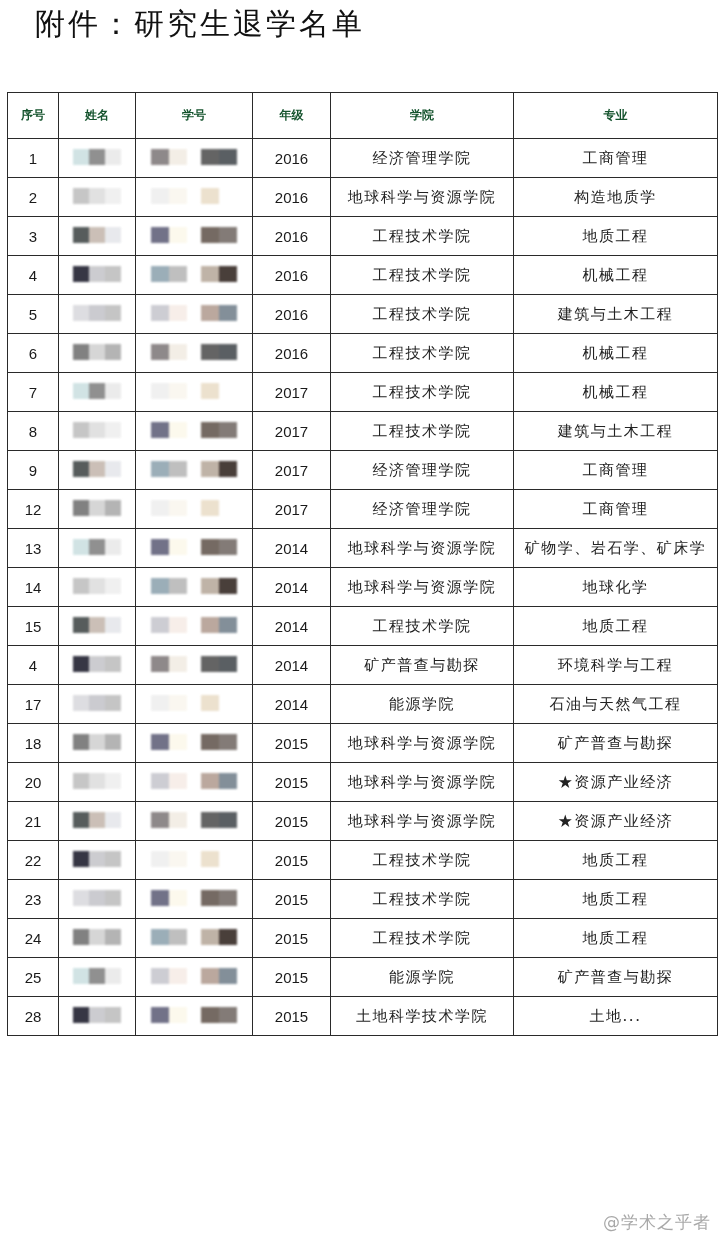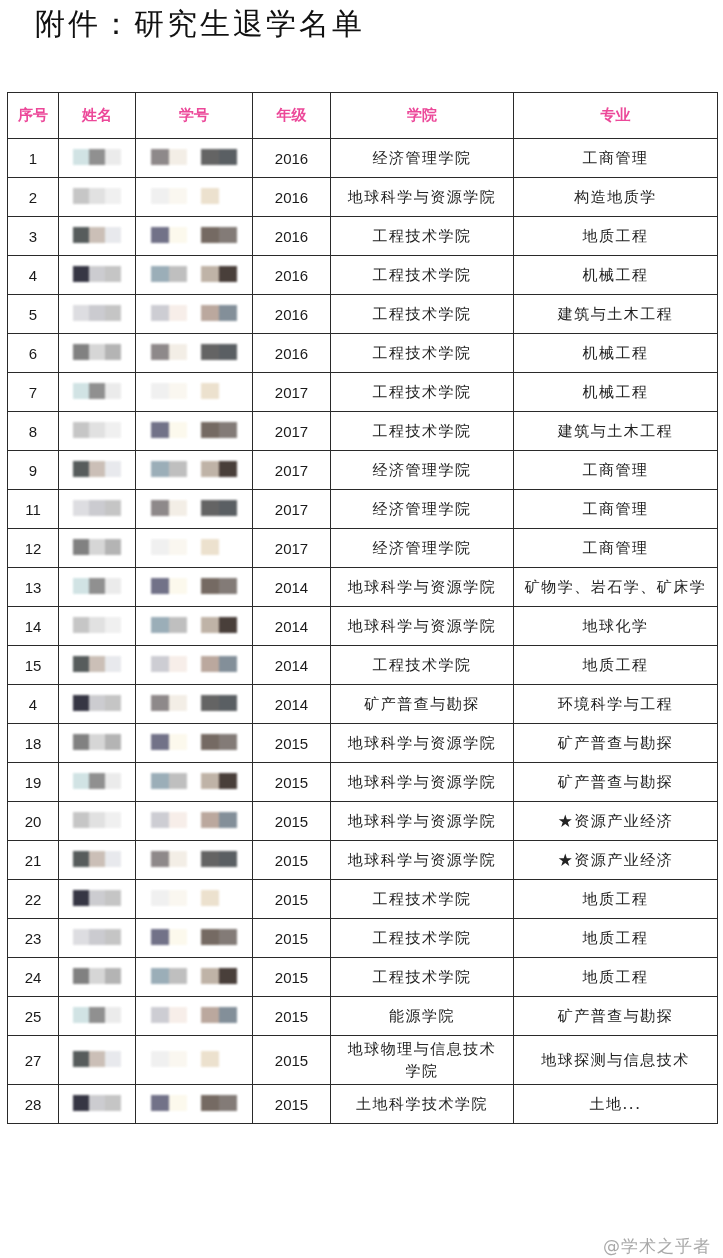--- a/index.html
+++ b/index.html
@@ -15,35 +15,35 @@
   table.roster {
     position: absolute; left: 7px; top: 92px;
     border-collapse: collapse; table-layout: fixed;
     width: 710px;
   }
   table.roster th, table.roster td {
     border: 1.5px solid #2a2a2a; text-align: center; vertical-align: middle;
     padding: 0; overflow: hidden;
   }
   table.roster th {
-    height: 45px; font-size: 15px; font-weight: bold;
-    font-family: "DejaVu Sans", sans-serif; color: #ec4899;
+    height: 45px; font-size: 12px; font-weight: bold;
+    font-family: "DejaVu Sans", sans-serif; color: #14532d;
   }
   table.roster td { height: 38px; font-size: 15px; }
   td.num, td.grade { font-family: "Liberation Sans", "DejaVu Sans", sans-serif; font-size: 16px; }
   td.college, td.major { font-family: "DejaVu Serif", serif; font-size: 14.5px; letter-spacing: 1.5px; color: #222; }
   tr.tall td { height: 48px; }
   td.college .wrap { display: inline-block; width: 160px; line-height: 22px; }
   .blur {
     display: inline-flex; align-items: center; gap: 0; height: 18px;
     filter: blur(1.2px); opacity: 0.85;
   }
   .blur span { display: inline-block; height: 16px; width: 16px; }
   .watermark {
-    position: absolute; right: 12px; bottom: 0;
+    position: absolute; right: 12px; bottom: 24px;
     font-family: "DejaVu Sans", sans-serif; font-size: 17px; color: #9a9a9a;
     opacity: 0.85; letter-spacing: 1px;
   }
 </style>
 </head>
 <body>
 
 <div class="title">附件：研究生退学名单</div>
 
 <table class="roster">
@@ -213,273 +213,239 @@
             <span style="background: rgb(138, 160, 172); width: 18px;"></span>
             <span style="background: rgb(181, 181, 181); width: 18px; margin-right: 14px;"></span>
             <span style="background: rgb(181, 166, 152); width: 18px;"></span>
             <span style="background: rgb(42, 30, 24); width: 18px;"></span>
           </span></td>
         <td class="grade">2017</td>
         <td class="college"><span class="wrap">经济管理学院</span></td>
         <td class="major">工商管理</td>
       </tr>
       <tr>
-        <td class="num">11</td>
-        <td class="name"><span class="blur">
-            <span style="background: rgb(216, 216, 220);"></span>
-            <span style="background: rgb(194, 194, 200);"></span>
-            <span style="background: rgb(188, 188, 188);"></span>
+        <td class="num">12</td>
+        <td class="name"><span class="blur">
+            <span style="background: rgb(108, 108, 108);"></span>
+            <span style="background: rgb(207, 207, 207);"></span>
+            <span style="background: rgb(167, 167, 167);"></span>
+          </span></td>
+        <td class="sid"><span class="blur">
+            <span style="background: rgb(238, 238, 238); width: 18px;"></span>
+            <span style="background: rgb(250, 246, 238); width: 18px; margin-right: 14px;"></span>
+            <span style="background: rgb(233, 220, 198); width: 18px;"></span>
+            <span style="background: rgb(255, 255, 255); width: 18px;"></span>
+          </span></td>
+        <td class="grade">2017</td>
+        <td class="college"><span class="wrap">经济管理学院</span></td>
+        <td class="major">工商管理</td>
+      </tr>
+      <tr>
+        <td class="num">13</td>
+        <td class="name"><span class="blur">
+            <span style="background: rgb(201, 223, 224);"></span>
+            <span style="background: rgb(125, 125, 125);"></span>
+            <span style="background: rgb(232, 232, 232);"></span>
+          </span></td>
+        <td class="sid"><span class="blur">
+            <span style="background: rgb(90, 90, 116); width: 18px;"></span>
+            <span style="background: rgb(252, 248, 234); width: 18px; margin-right: 14px;"></span>
+            <span style="background: rgb(94, 81, 72); width: 18px;"></span>
+            <span style="background: rgb(110, 101, 96); width: 18px;"></span>
+          </span></td>
+        <td class="grade">2014</td>
+        <td class="college"><span class="wrap">地球科学与资源学院</span></td>
+        <td class="major">矿物学、岩石学、矿床学</td>
+      </tr>
+      <tr>
+        <td class="num">14</td>
+        <td class="name"><span class="blur">
+            <span style="background: rgb(189, 189, 189);"></span>
+            <span style="background: rgb(220, 220, 220);"></span>
+            <span style="background: rgb(238, 238, 238);"></span>
+          </span></td>
+        <td class="sid"><span class="blur">
+            <span style="background: rgb(138, 160, 172); width: 18px;"></span>
+            <span style="background: rgb(181, 181, 181); width: 18px; margin-right: 14px;"></span>
+            <span style="background: rgb(181, 166, 152); width: 18px;"></span>
+            <span style="background: rgb(42, 30, 24); width: 18px;"></span>
+          </span></td>
+        <td class="grade">2014</td>
+        <td class="college"><span class="wrap">地球科学与资源学院</span></td>
+        <td class="major">地球化学</td>
+      </tr>
+      <tr>
+        <td class="num">15</td>
+        <td class="name"><span class="blur">
+            <span style="background: rgb(58, 64, 64);"></span>
+            <span style="background: rgb(194, 181, 171);"></span>
+            <span style="background: rgb(228, 230, 234);"></span>
+          </span></td>
+        <td class="sid"><span class="blur">
+            <span style="background: rgb(197, 197, 204); width: 18px;"></span>
+            <span style="background: rgb(246, 236, 230); width: 18px; margin-right: 14px;"></span>
+            <span style="background: rgb(176, 154, 142); width: 18px;"></span>
+            <span style="background: rgb(110, 124, 136); width: 18px;"></span>
+          </span></td>
+        <td class="grade">2014</td>
+        <td class="college"><span class="wrap">工程技术学院</span></td>
+        <td class="major">地质工程</td>
+      </tr>
+      <tr>
+        <td class="num">4</td>
+        <td class="name"><span class="blur">
+            <span style="background: rgb(20, 20, 36);"></span>
+            <span style="background: rgb(196, 196, 200);"></span>
+            <span style="background: rgb(187, 187, 187);"></span>
           </span></td>
         <td class="sid"><span class="blur">
             <span style="background: rgb(123, 117, 118); width: 18px;"></span>
             <span style="background: rgb(242, 236, 226); width: 18px; margin-right: 14px;"></span>
             <span style="background: rgb(74, 74, 74); width: 18px;"></span>
             <span style="background: rgb(62, 68, 72); width: 18px;"></span>
           </span></td>
-        <td class="grade">2017</td>
-        <td class="college"><span class="wrap">经济管理学院</span></td>
-        <td class="major">工商管理</td>
-      </tr>
-      <tr>
-        <td class="num">12</td>
-        <td class="name"><span class="blur">
-            <span style="background: rgb(108, 108, 108);"></span>
-            <span style="background: rgb(207, 207, 207);"></span>
-            <span style="background: rgb(167, 167, 167);"></span>
+        <td class="grade">2014</td>
+        <td class="college"><span class="wrap">矿产普查与勘探</span></td>
+        <td class="major">环境科学与工程</td>
+      </tr>
+      <tr>
+        <td class="num">17</td>
+        <td class="name"><span class="blur">
+            <span style="background: rgb(216, 216, 220);"></span>
+            <span style="background: rgb(194, 194, 200);"></span>
+            <span style="background: rgb(188, 188, 188);"></span>
           </span></td>
         <td class="sid"><span class="blur">
             <span style="background: rgb(238, 238, 238); width: 18px;"></span>
             <span style="background: rgb(250, 246, 238); width: 18px; margin-right: 14px;"></span>
             <span style="background: rgb(233, 220, 198); width: 18px;"></span>
             <span style="background: rgb(255, 255, 255); width: 18px;"></span>
           </span></td>
-        <td class="grade">2017</td>
-        <td class="college"><span class="wrap">经济管理学院</span></td>
-        <td class="major">工商管理</td>
-      </tr>
-      <tr>
-        <td class="num">13</td>
-        <td class="name"><span class="blur">
-            <span style="background: rgb(201, 223, 224);"></span>
-            <span style="background: rgb(125, 125, 125);"></span>
-            <span style="background: rgb(232, 232, 232);"></span>
-          </span></td>
-        <td class="sid"><span class="blur">
-            <span style="background: rgb(90, 90, 116); width: 18px;"></span>
-            <span style="background: rgb(252, 248, 234); width: 18px; margin-right: 14px;"></span>
-            <span style="background: rgb(94, 81, 72); width: 18px;"></span>
-            <span style="background: rgb(110, 101, 96); width: 18px;"></span>
-          </span></td>
         <td class="grade">2014</td>
-        <td class="college"><span class="wrap">地球科学与资源学院</span></td>
-        <td class="major">矿物学、岩石学、矿床学</td>
-      </tr>
-      <tr>
-        <td class="num">14</td>
+        <td class="college"><span class="wrap">能源学院</span></td>
+        <td class="major">石油与天然气工程</td>
+      </tr>
+      <tr>
+        <td class="num">18</td>
+        <td class="name"><span class="blur">
+            <span style="background: rgb(108, 108, 108);"></span>
+            <span style="background: rgb(207, 207, 207);"></span>
+            <span style="background: rgb(167, 167, 167);"></span>
+          </span></td>
+        <td class="sid"><span class="blur">
+            <span style="background: rgb(90, 90, 116); width: 18px;"></span>
+            <span style="background: rgb(252, 248, 234); width: 18px; margin-right: 14px;"></span>
+            <span style="background: rgb(94, 81, 72); width: 18px;"></span>
+            <span style="background: rgb(110, 101, 96); width: 18px;"></span>
+          </span></td>
+        <td class="grade">2015</td>
+        <td class="college"><span class="wrap">地球科学与资源学院</span></td>
+        <td class="major">矿产普查与勘探</td>
+      </tr>
+      <tr>
+        <td class="num">20</td>
         <td class="name"><span class="blur">
             <span style="background: rgb(189, 189, 189);"></span>
             <span style="background: rgb(220, 220, 220);"></span>
             <span style="background: rgb(238, 238, 238);"></span>
+          </span></td>
+        <td class="sid"><span class="blur">
+            <span style="background: rgb(197, 197, 204); width: 18px;"></span>
+            <span style="background: rgb(246, 236, 230); width: 18px; margin-right: 14px;"></span>
+            <span style="background: rgb(176, 154, 142); width: 18px;"></span>
+            <span style="background: rgb(110, 124, 136); width: 18px;"></span>
+          </span></td>
+        <td class="grade">2015</td>
+        <td class="college"><span class="wrap">地球科学与资源学院</span></td>
+        <td class="major">★资源产业经济</td>
+      </tr>
+      <tr>
+        <td class="num">21</td>
+        <td class="name"><span class="blur">
+            <span style="background: rgb(58, 64, 64);"></span>
+            <span style="background: rgb(194, 181, 171);"></span>
+            <span style="background: rgb(228, 230, 234);"></span>
+          </span></td>
+        <td class="sid"><span class="blur">
+            <span style="background: rgb(123, 117, 118); width: 18px;"></span>
+            <span style="background: rgb(242, 236, 226); width: 18px; margin-right: 14px;"></span>
+            <span style="background: rgb(74, 74, 74); width: 18px;"></span>
+            <span style="background: rgb(62, 68, 72); width: 18px;"></span>
+          </span></td>
+        <td class="grade">2015</td>
+        <td class="college"><span class="wrap">地球科学与资源学院</span></td>
+        <td class="major">★资源产业经济</td>
+      </tr>
+      <tr>
+        <td class="num">22</td>
+        <td class="name"><span class="blur">
+            <span style="background: rgb(20, 20, 36);"></span>
+            <span style="background: rgb(196, 196, 200);"></span>
+            <span style="background: rgb(187, 187, 187);"></span>
+          </span></td>
+        <td class="sid"><span class="blur">
+            <span style="background: rgb(238, 238, 238); width: 18px;"></span>
+            <span style="background: rgb(250, 246, 238); width: 18px; margin-right: 14px;"></span>
+            <span style="background: rgb(233, 220, 198); width: 18px;"></span>
+            <span style="background: rgb(255, 255, 255); width: 18px;"></span>
+          </span></td>
+        <td class="grade">2015</td>
+        <td class="college"><span class="wrap">工程技术学院</span></td>
+        <td class="major">地质工程</td>
+      </tr>
+      <tr>
+        <td class="num">23</td>
+        <td class="name"><span class="blur">
+            <span style="background: rgb(216, 216, 220);"></span>
+            <span style="background: rgb(194, 194, 200);"></span>
+            <span style="background: rgb(188, 188, 188);"></span>
+          </span></td>
+        <td class="sid"><span class="blur">
+            <span style="background: rgb(90, 90, 116); width: 18px;"></span>
+            <span style="background: rgb(252, 248, 234); width: 18px; margin-right: 14px;"></span>
+            <span style="background: rgb(94, 81, 72); width: 18px;"></span>
+            <span style="background: rgb(110, 101, 96); width: 18px;"></span>
+          </span></td>
+        <td class="grade">2015</td>
+        <td class="college"><span class="wrap">工程技术学院</span></td>
+        <td class="major">地质工程</td>
+      </tr>
+      <tr>
+        <td class="num">24</td>
+        <td class="name"><span class="blur">
+            <span style="background: rgb(108, 108, 108);"></span>
+            <span style="background: rgb(207, 207, 207);"></span>
+            <span style="background: rgb(167, 167, 167);"></span>
           </span></td>
         <td class="sid"><span class="blur">
             <span style="background: rgb(138, 160, 172); width: 18px;"></span>
             <span style="background: rgb(181, 181, 181); width: 18px; margin-right: 14px;"></span>
             <span style="background: rgb(181, 166, 152); width: 18px;"></span>
             <span style="background: rgb(42, 30, 24); width: 18px;"></span>
           </span></td>
-        <td class="grade">2014</td>
-        <td class="college"><span class="wrap">地球科学与资源学院</span></td>
-        <td class="major">地球化学</td>
-      </tr>
-      <tr>
-        <td class="num">15</td>
-        <td class="name"><span class="blur">
-            <span style="background: rgb(58, 64, 64);"></span>
-            <span style="background: rgb(194, 181, 171);"></span>
-            <span style="background: rgb(228, 230, 234);"></span>
+        <td class="grade">2015</td>
+        <td class="college"><span class="wrap">工程技术学院</span></td>
+        <td class="major">地质工程</td>
+      </tr>
+      <tr>
+        <td class="num">25</td>
+        <td class="name"><span class="blur">
+            <span style="background: rgb(201, 223, 224);"></span>
+            <span style="background: rgb(125, 125, 125);"></span>
+            <span style="background: rgb(232, 232, 232);"></span>
           </span></td>
         <td class="sid"><span class="blur">
             <span style="background: rgb(197, 197, 204); width: 18px;"></span>
             <span style="background: rgb(246, 236, 230); width: 18px; margin-right: 14px;"></span>
             <span style="background: rgb(176, 154, 142); width: 18px;"></span>
             <span style="background: rgb(110, 124, 136); width: 18px;"></span>
           </span></td>
-        <td class="grade">2014</td>
-        <td class="college"><span class="wrap">工程技术学院</span></td>
-        <td class="major">地质工程</td>
-      </tr>
-      <tr>
-        <td class="num">4</td>
-        <td class="name"><span class="blur">
-            <span style="background: rgb(20, 20, 36);"></span>
-            <span style="background: rgb(196, 196, 200);"></span>
-            <span style="background: rgb(187, 187, 187);"></span>
-          </span></td>
-        <td class="sid"><span class="blur">
-            <span style="background: rgb(123, 117, 118); width: 18px;"></span>
-            <span style="background: rgb(242, 236, 226); width: 18px; margin-right: 14px;"></span>
-            <span style="background: rgb(74, 74, 74); width: 18px;"></span>
-            <span style="background: rgb(62, 68, 72); width: 18px;"></span>
-          </span></td>
-        <td class="grade">2014</td>
-        <td class="college"><span class="wrap">矿产普查与勘探</span></td>
-        <td class="major">环境科学与工程</td>
-      </tr>
-      <tr>
-        <td class="num">18</td>
-        <td class="name"><span class="blur">
-            <span style="background: rgb(108, 108, 108);"></span>
-            <span style="background: rgb(207, 207, 207);"></span>
-            <span style="background: rgb(167, 167, 167);"></span>
-          </span></td>
-        <td class="sid"><span class="blur">
-            <span style="background: rgb(90, 90, 116); width: 18px;"></span>
-            <span style="background: rgb(252, 248, 234); width: 18px; margin-right: 14px;"></span>
-            <span style="background: rgb(94, 81, 72); width: 18px;"></span>
-            <span style="background: rgb(110, 101, 96); width: 18px;"></span>
-          </span></td>
-        <td class="grade">2015</td>
-        <td class="college"><span class="wrap">地球科学与资源学院</span></td>
-        <td class="major">矿产普查与勘探</td>
-      </tr>
-      <tr>
-        <td class="num">19</td>
-        <td class="name"><span class="blur">
-            <span style="background: rgb(201, 223, 224);"></span>
-            <span style="background: rgb(125, 125, 125);"></span>
-            <span style="background: rgb(232, 232, 232);"></span>
-          </span></td>
-        <td class="sid"><span class="blur">
-            <span style="background: rgb(138, 160, 172); width: 18px;"></span>
-            <span style="background: rgb(181, 181, 181); width: 18px; margin-right: 14px;"></span>
-            <span style="background: rgb(181, 166, 152); width: 18px;"></span>
-            <span style="background: rgb(42, 30, 24); width: 18px;"></span>
-          </span></td>
-        <td class="grade">2015</td>
-        <td class="college"><span class="wrap">地球科学与资源学院</span></td>
-        <td class="major">矿产普查与勘探</td>
-      </tr>
-      <tr>
-        <td class="num">20</td>
-        <td class="name"><span class="blur">
-            <span style="background: rgb(189, 189, 189);"></span>
-            <span style="background: rgb(220, 220, 220);"></span>
-            <span style="background: rgb(238, 238, 238);"></span>
-          </span></td>
-        <td class="sid"><span class="blur">
-            <span style="background: rgb(197, 197, 204); width: 18px;"></span>
-            <span style="background: rgb(246, 236, 230); width: 18px; margin-right: 14px;"></span>
-            <span style="background: rgb(176, 154, 142); width: 18px;"></span>
-            <span style="background: rgb(110, 124, 136); width: 18px;"></span>
-          </span></td>
-        <td class="grade">2015</td>
-        <td class="college"><span class="wrap">地球科学与资源学院</span></td>
-        <td class="major">★资源产业经济</td>
-      </tr>
-      <tr>
-        <td class="num">21</td>
-        <td class="name"><span class="blur">
-            <span style="background: rgb(58, 64, 64);"></span>
-            <span style="background: rgb(194, 181, 171);"></span>
-            <span style="background: rgb(228, 230, 234);"></span>
-          </span></td>
-        <td class="sid"><span class="blur">
-            <span style="background: rgb(123, 117, 118); width: 18px;"></span>
-            <span style="background: rgb(242, 236, 226); width: 18px; margin-right: 14px;"></span>
-            <span style="background: rgb(74, 74, 74); width: 18px;"></span>
-            <span style="background: rgb(62, 68, 72); width: 18px;"></span>
-          </span></td>
-        <td class="grade">2015</td>
-        <td class="college"><span class="wrap">地球科学与资源学院</span></td>
-        <td class="major">★资源产业经济</td>
-      </tr>
-      <tr>
-        <td class="num">22</td>
-        <td class="name"><span class="blur">
-            <span style="background: rgb(20, 20, 36);"></span>
-            <span style="background: rgb(196, 196, 200);"></span>
-            <span style="background: rgb(187, 187, 187);"></span>
-          </span></td>
-        <td class="sid"><span class="blur">
-            <span style="background: rgb(238, 238, 238); width: 18px;"></span>
-            <span style="background: rgb(250, 246, 238); width: 18px; margin-right: 14px;"></span>
-            <span style="background: rgb(233, 220, 198); width: 18px;"></span>
-            <span style="background: rgb(255, 255, 255); width: 18px;"></span>
-          </span></td>
-        <td class="grade">2015</td>
-        <td class="college"><span class="wrap">工程技术学院</span></td>
-        <td class="major">地质工程</td>
-      </tr>
-      <tr>
-        <td class="num">23</td>
-        <td class="name"><span class="blur">
-            <span style="background: rgb(216, 216, 220);"></span>
-            <span style="background: rgb(194, 194, 200);"></span>
-            <span style="background: rgb(188, 188, 188);"></span>
-          </span></td>
-        <td class="sid"><span class="blur">
-            <span style="background: rgb(90, 90, 116); width: 18px;"></span>
-            <span style="background: rgb(252, 248, 234); width: 18px; margin-right: 14px;"></span>
-            <span style="background: rgb(94, 81, 72); width: 18px;"></span>
-            <span style="background: rgb(110, 101, 96); width: 18px;"></span>
-          </span></td>
-        <td class="grade">2015</td>
-        <td class="college"><span class="wrap">工程技术学院</span></td>
-        <td class="major">地质工程</td>
-      </tr>
-      <tr>
-        <td class="num">24</td>
-        <td class="name"><span class="blur">
-            <span style="background: rgb(108, 108, 108);"></span>
-            <span style="background: rgb(207, 207, 207);"></span>
-            <span style="background: rgb(167, 167, 167);"></span>
-          </span></td>
-        <td class="sid"><span class="blur">
-            <span style="background: rgb(138, 160, 172); width: 18px;"></span>
-            <span style="background: rgb(181, 181, 181); width: 18px; margin-right: 14px;"></span>
-            <span style="background: rgb(181, 166, 152); width: 18px;"></span>
-            <span style="background: rgb(42, 30, 24); width: 18px;"></span>
-          </span></td>
-        <td class="grade">2015</td>
-        <td class="college"><span class="wrap">工程技术学院</span></td>
-        <td class="major">地质工程</td>
-      </tr>
-      <tr>
-        <td class="num">25</td>
-        <td class="name"><span class="blur">
-            <span style="background: rgb(201, 223, 224);"></span>
-            <span style="background: rgb(125, 125, 125);"></span>
-            <span style="background: rgb(232, 232, 232);"></span>
-          </span></td>
-        <td class="sid"><span class="blur">
-            <span style="background: rgb(197, 197, 204); width: 18px;"></span>
-            <span style="background: rgb(246, 236, 230); width: 18px; margin-right: 14px;"></span>
-            <span style="background: rgb(176, 154, 142); width: 18px;"></span>
-            <span style="background: rgb(110, 124, 136); width: 18px;"></span>
-          </span></td>
         <td class="grade">2015</td>
         <td class="college"><span class="wrap">能源学院</span></td>
         <td class="major">矿产普查与勘探</td>
-      </tr>
-      <tr class="tall">
-        <td class="num">27</td>
-        <td class="name"><span class="blur">
-            <span style="background: rgb(58, 64, 64);"></span>
-            <span style="background: rgb(194, 181, 171);"></span>
-            <span style="background: rgb(228, 230, 234);"></span>
-          </span></td>
-        <td class="sid"><span class="blur">
-            <span style="background: rgb(238, 238, 238); width: 18px;"></span>
-            <span style="background: rgb(250, 246, 238); width: 18px; margin-right: 14px;"></span>
-            <span style="background: rgb(233, 220, 198); width: 18px;"></span>
-            <span style="background: rgb(255, 255, 255); width: 18px;"></span>
-          </span></td>
-        <td class="grade">2015</td>
-        <td class="college"><span class="wrap">地球物理与信息技术学院</span></td>
-        <td class="major">地球探测与信息技术</td>
       </tr>
       <tr>
         <td class="num">28</td>
         <td class="name"><span class="blur">
             <span style="background: rgb(20, 20, 36);"></span>
             <span style="background: rgb(196, 196, 200);"></span>
             <span style="background: rgb(187, 187, 187);"></span>
           </span></td>
         <td class="sid"><span class="blur">
             <span style="background: rgb(90, 90, 116); width: 18px;"></span>

